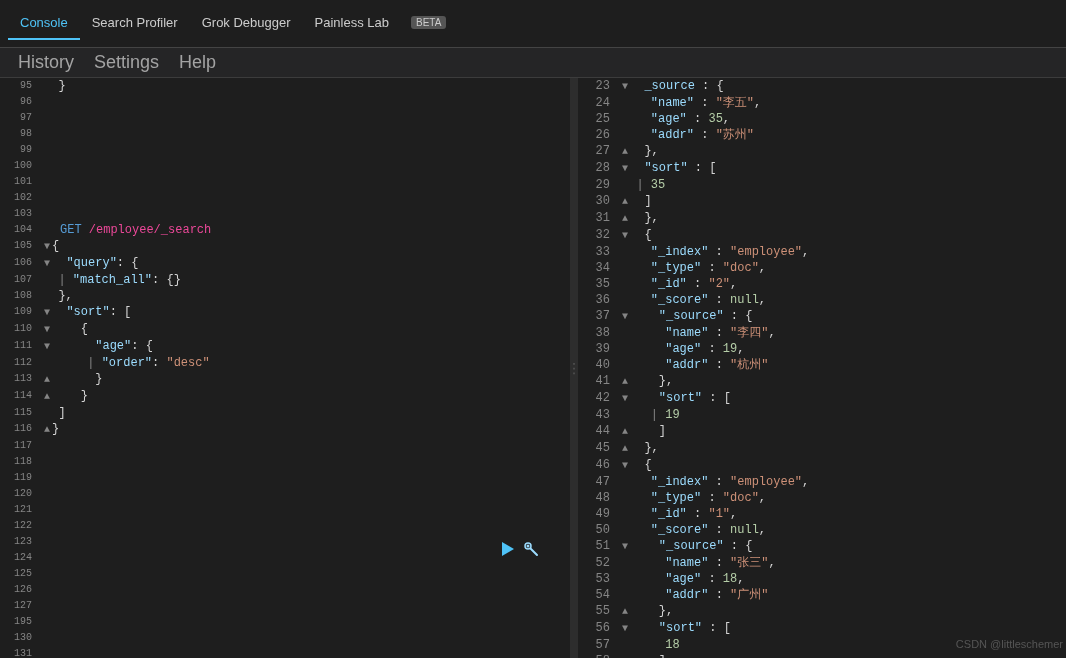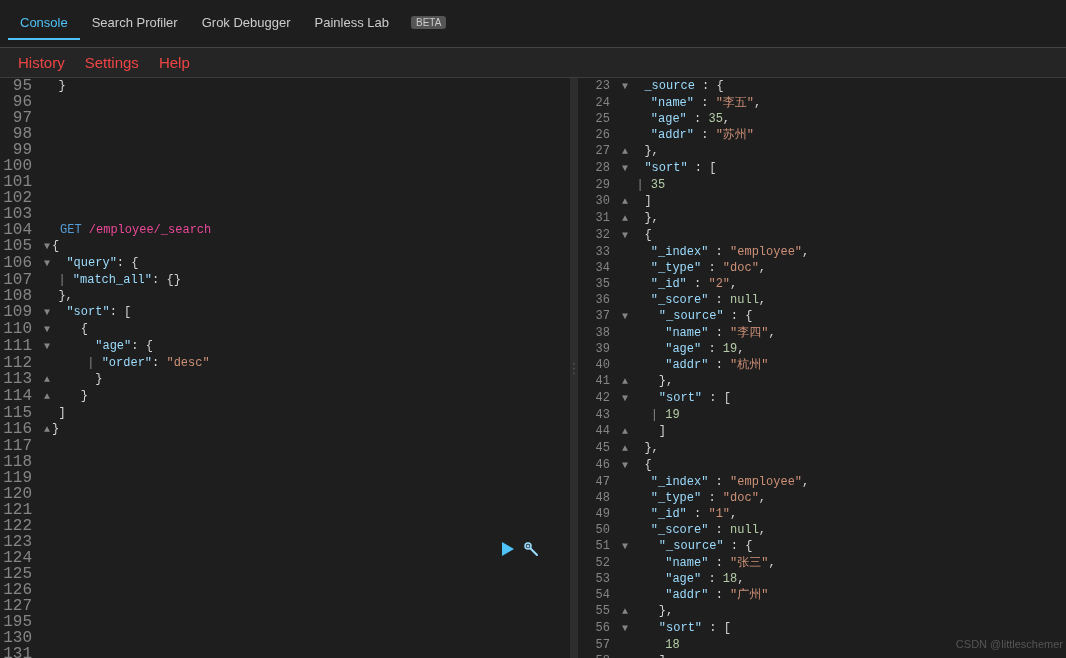--- a/index.html
+++ b/index.html
@@ -46,22 +46,22 @@
       align-items: center;
       background: #252526;
       border-bottom: 1px solid #3c3c3c;
       padding: 0 8px;
       height: 30px;
       flex-shrink: 0;
     }
     .secondary-nav-item {
       padding: 4px 10px;
       cursor: pointer;
-      color: #ef4444;
-      font-size: 15px;
+      color: #a3a3a3;
+      font-size: 18px;
       font-family: -apple-system, BlinkMacSystemFont, 'Segoe UI', sans-serif;
     }
 
     
     .main-content {
       display: flex;
       flex: 1;
       overflow: hidden;
     }
 
@@ -90,21 +90,21 @@
       display: flex;
       min-height: 16px;
     }
     .line-number {
       width: 40px;
       min-width: 40px;
       text-align: right;
       padding-right: 8px;
       color: #858585;
       user-select: none;
-      font-size: 16px;
+      font-size: 10px;
       line-height: 16px;
     }
     .line-content {
       flex: 1;
       line-height: 16px;
       white-space: pre;
       font-size: 12px;
       padding-left: 4px;
     }
     .fold-marker {

